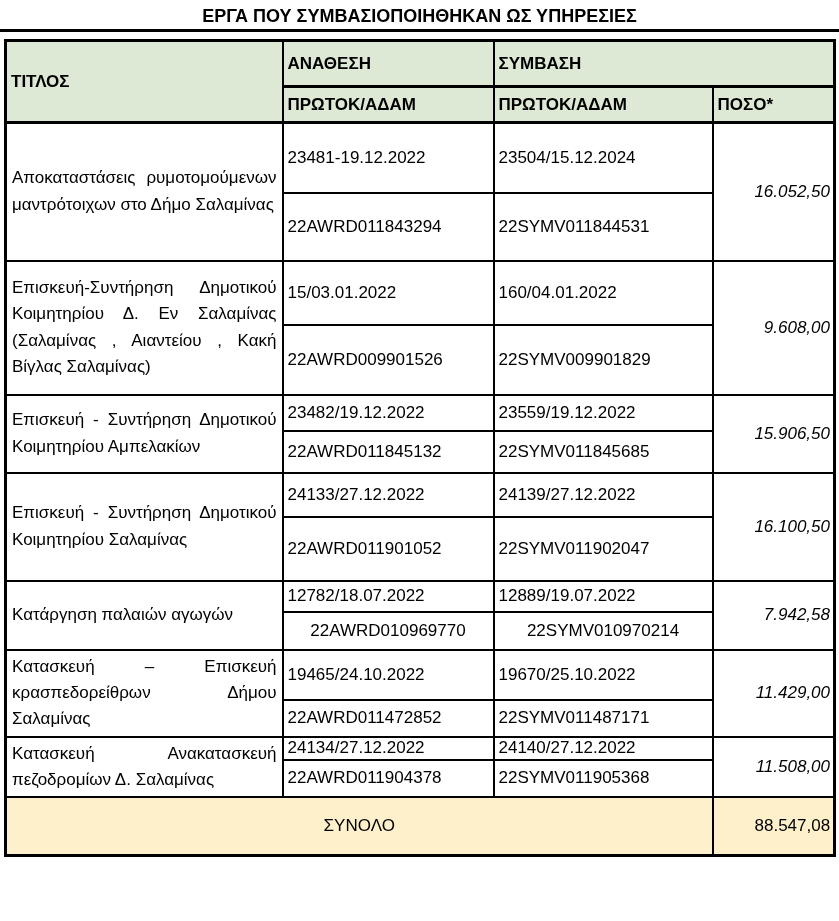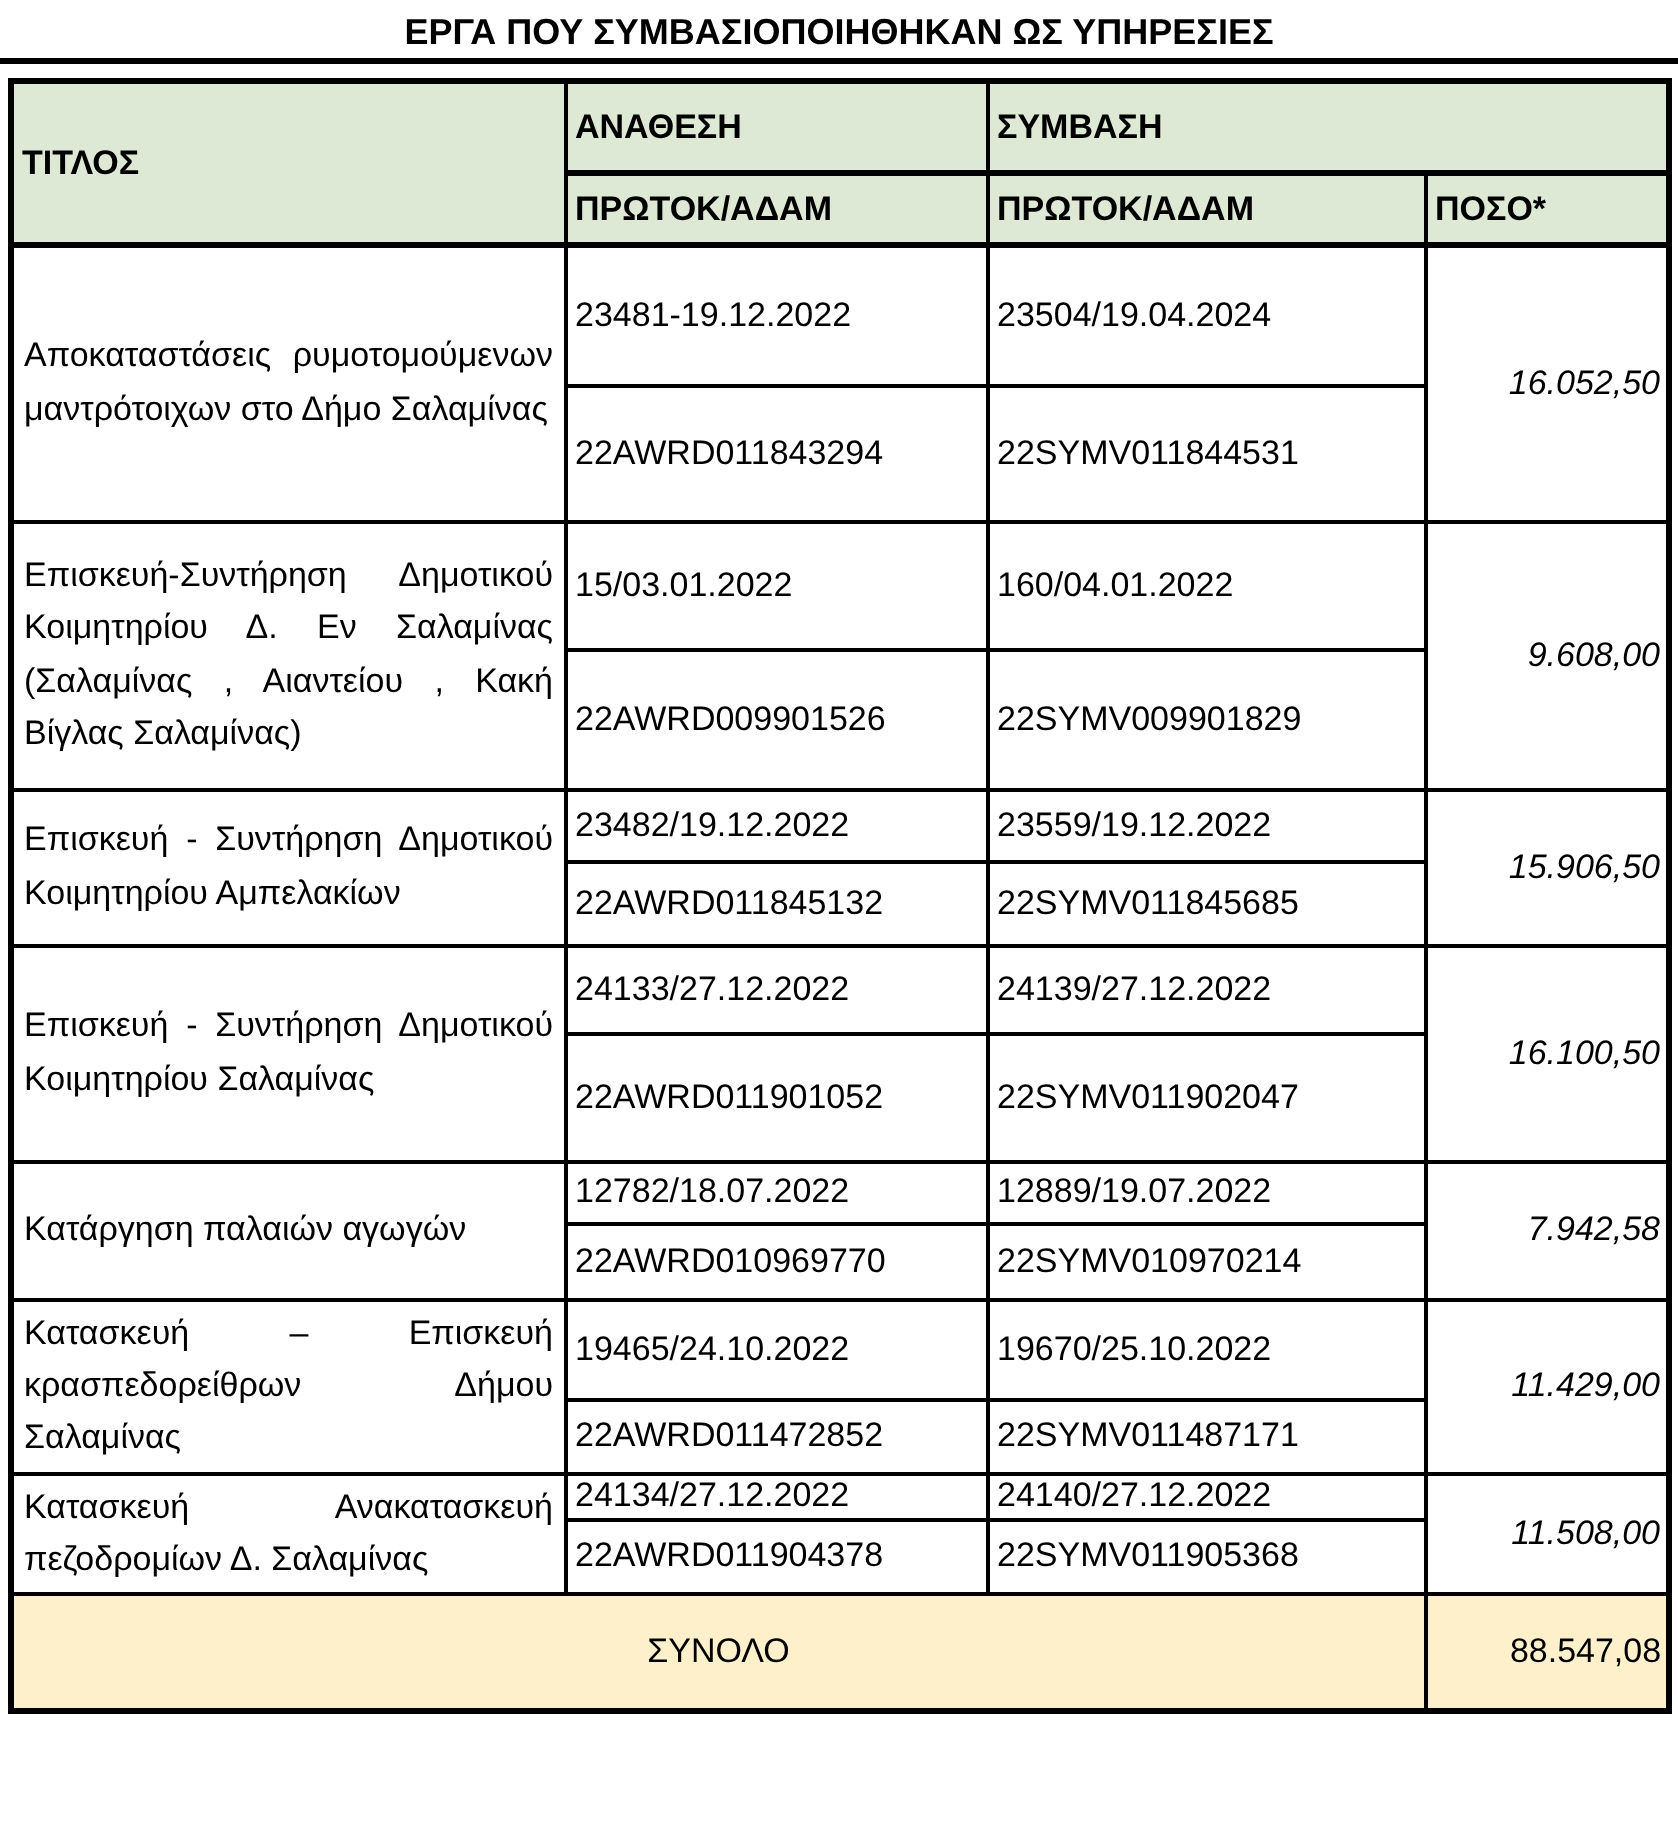--- a/index.html
+++ b/index.html
@@ -80,34 +80,34 @@
   
   tbody tr:nth-child(1) .cell-proto{height:70px;}
   tbody tr:nth-child(2) .cell-proto{height:68px;}
   tbody tr:nth-child(3) .cell-proto{height:64px;}
   tbody tr:nth-child(4) .cell-proto{height:70px;}
   tbody tr:nth-child(5) .cell-proto{height:36px;}
   tbody tr:nth-child(6) .cell-proto{height:42px;}
   tbody tr:nth-child(7) .cell-proto{height:44px;}
   tbody tr:nth-child(8) .cell-proto{height:64px;}
   tbody tr:nth-child(9) .cell-proto{height:31px;}
-  tbody tr:nth-child(10) .cell-proto{height:38px;}
+  tbody tr:nth-child(10) .cell-proto{height:38px;text-align:center;}
   tbody tr:nth-child(11) .cell-proto{height:48px;}
   tbody tr:nth-child(12) .cell-proto{height:34px;}
   tbody tr:nth-child(13) .cell-proto{height:17px;}
   tbody tr:nth-child(14) .cell-proto{height:36px;}
   
   tfoot td{
     background:var(--footer-bg);
     font-weight:normal;
     height:58px;
     border-top:3px solid var(--border-col);
   }
   .total-label{text-align:center;vertical-align:middle;}
-  .total-amount{text-align:center;vertical-align:middle;padding-right:2px;white-space:nowrap;padding-left:41px;}
+  .total-amount{text-align:left;vertical-align:middle;padding-right:2px;white-space:nowrap;padding-left:41px;}
 </style>
 </head>
 <body>
 
 <div class="page">
 
   <div class="doc-title-wrap">
     <h1 class="doc-title">ΕΡΓΑ ΠΟΥ ΣΥΜΒΑΣΙΟΠΟΙΗΘΗΚΑΝ ΩΣ ΥΠΗΡΕΣΙΕΣ</h1>
   </div>
 
@@ -127,21 +127,21 @@
       <tr>
         <th class="c-proto">ΠΡΩΤΟΚ/ΑΔΑΜ</th>
         <th class="c-proto">ΠΡΩΤΟΚ/ΑΔΑΜ</th>
         <th class="c-amount-h">ΠΟΣΟ*</th>
       </tr>
     </thead>
     <tbody>
   <tr>
     <td rowspan="2" class="cell-title">Αποκαταστάσεις ρυμοτομούμενων μαντρότοιχων στο Δήμο Σαλαμίνας</td>
     <td class="cell-proto">23481-19.12.2022</td>
-    <td class="cell-proto">23504/19.04.2024</td>
+    <td class="cell-proto">23504/15.12.2024</td>
     <td rowspan="2" class="cell-amount">16.052,50</td>
   </tr>
   <tr>
     <td class="cell-proto">22AWRD011843294</td>
     <td class="cell-proto">22SYMV011844531</td>
   </tr>
 
   <tr>
     <td rowspan="2" class="cell-title">Επισκευή-Συντήρηση Δημοτικού Κοιμητηρίου Δ. Εν Σαλαμίνας (Σαλαμίνας , Αιαντείου , Κακή Βίγλας Σαλαμίνας)</td>
     <td class="cell-proto">15/03.01.2022</td>

